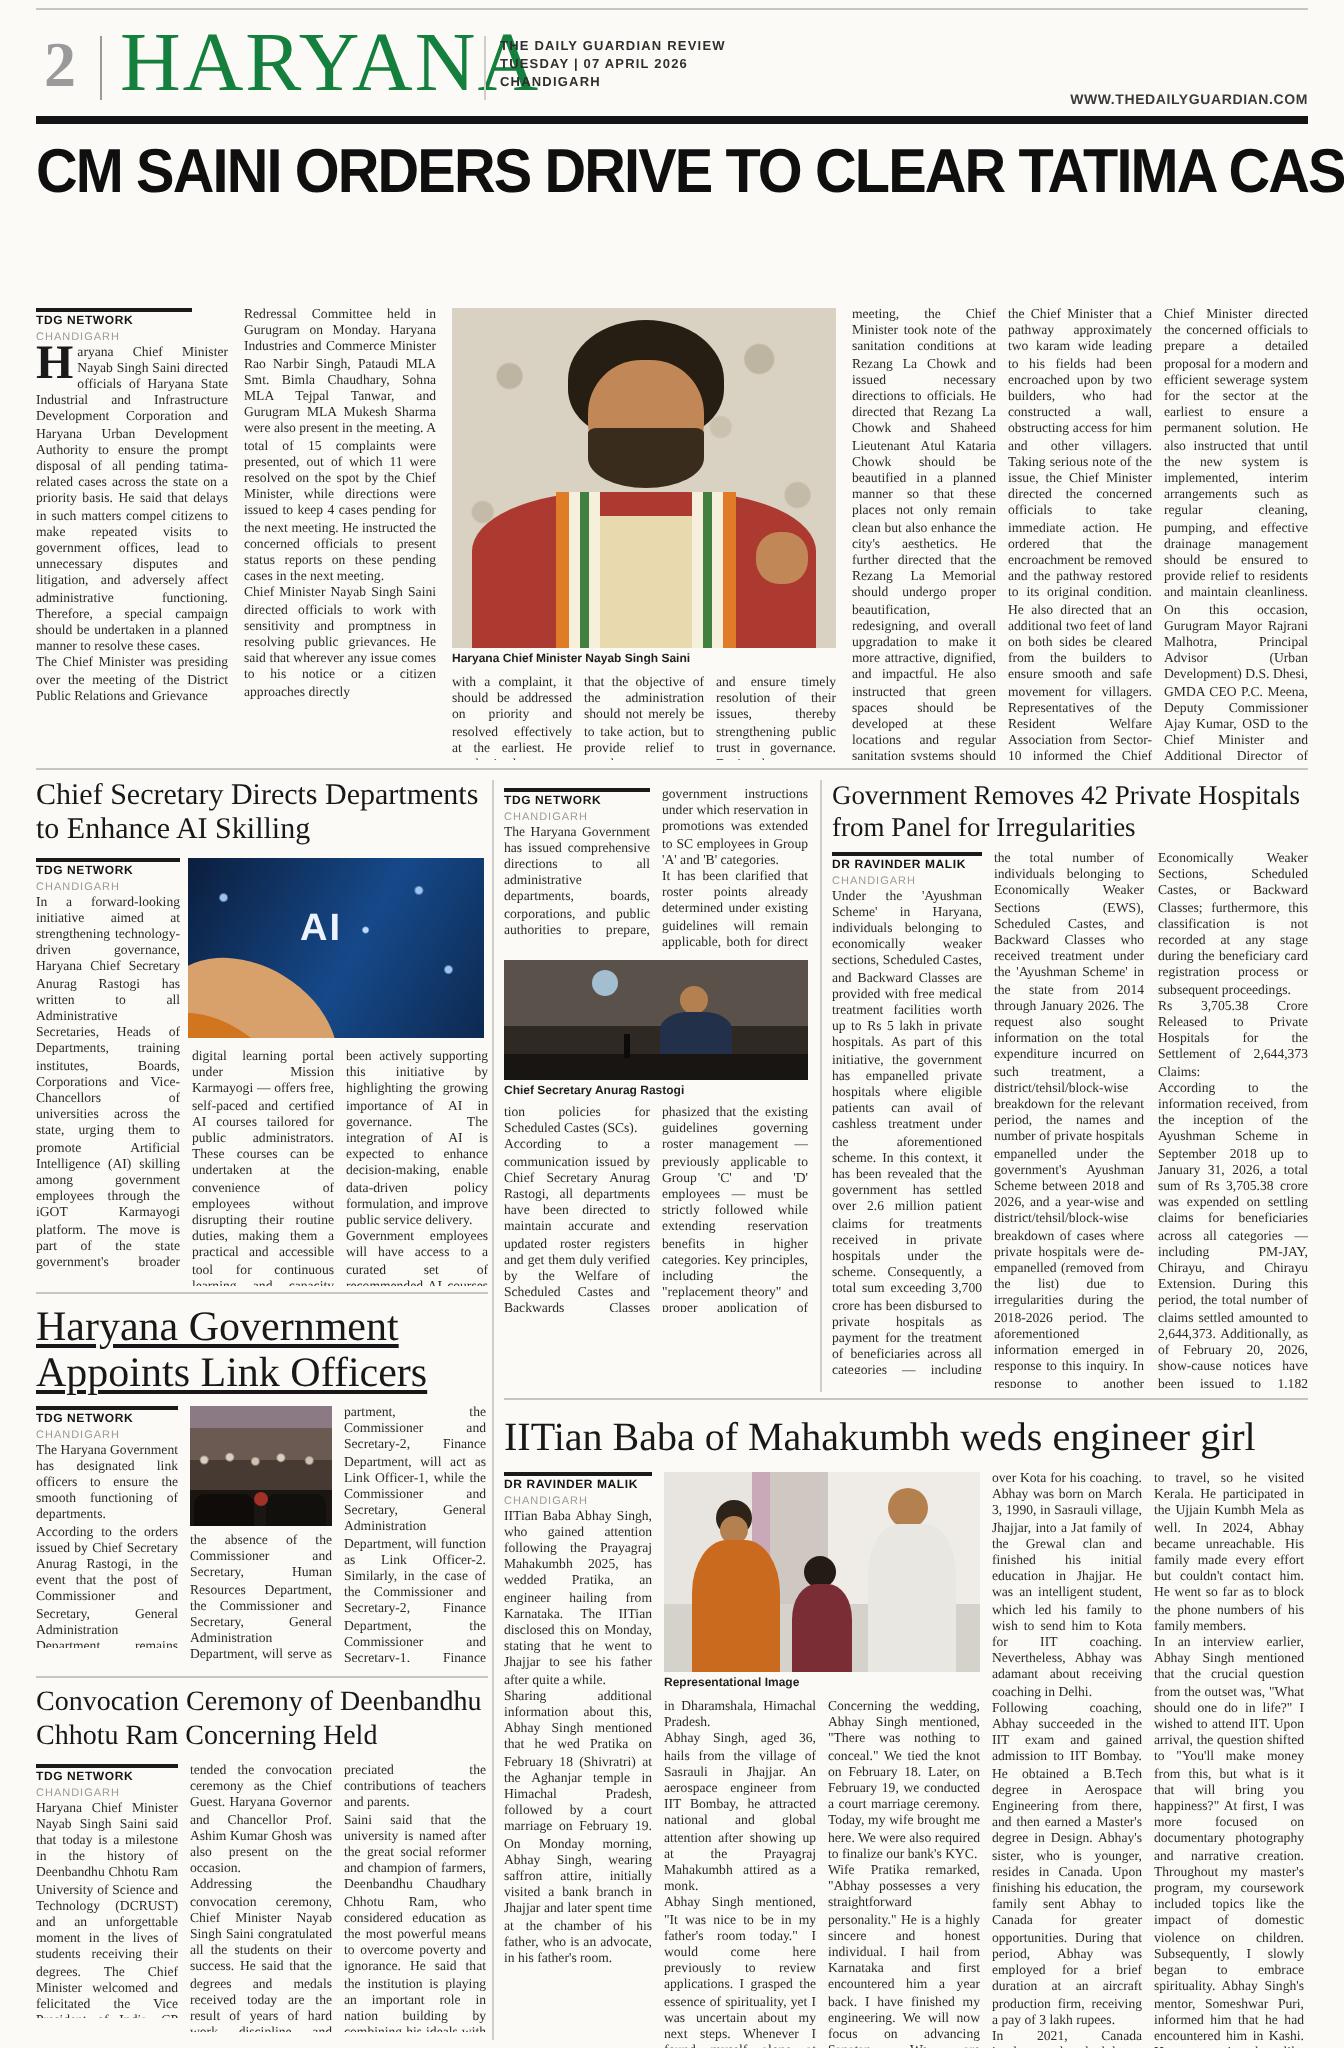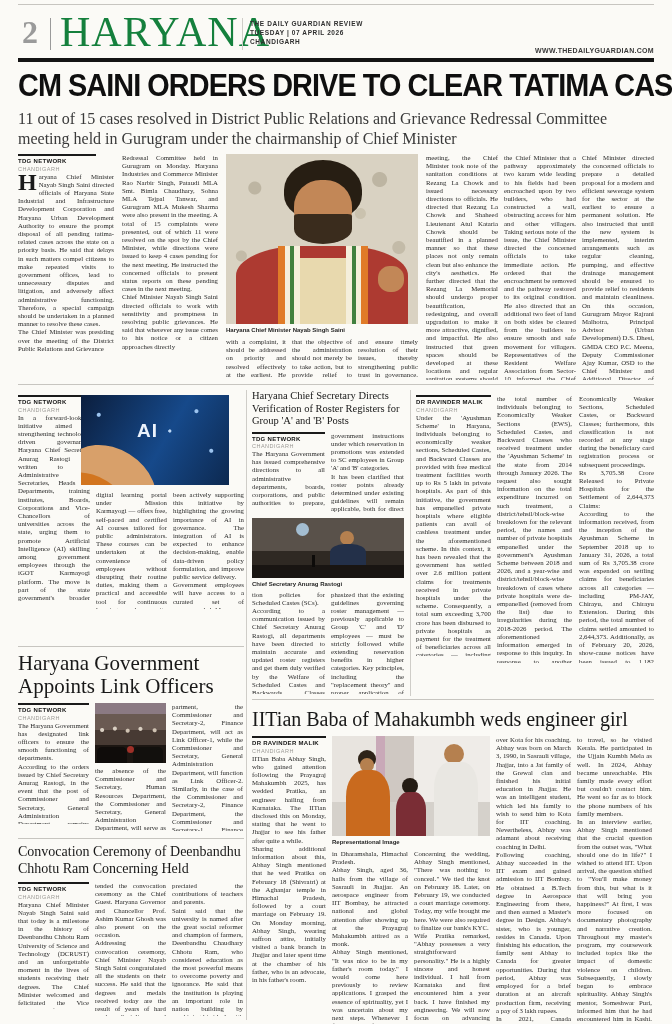--- a/index.html
+++ b/index.html
@@ -44,21 +44,20 @@
   <div class="vrule" style="left:242px;top:18px;height:32px;"></div>
   <div class="abs" style="left:250px;top:19px;width:170px;">
     <div class="pubinfo">THE DAILY GUARDIAN REVIEW</div>
     <div class="pubinfo">TUESDAY | 07 APRIL 2026</div>
     <div class="pubinfo">CHANDIGARH</div>
   </div>
   <div class="abs website" style="right:18px;top:46px;">WWW.THEDAILYGUARDIAN.COM</div>
   <div class="blackbar" style="left:18px;top:58px;width:636px;height:4px;"></div>
 
   <div class="abs lead-head" style="left:18px;top:69px;">CM SAINI ORDERS DRIVE TO CLEAR TATIMA CASES</div>
-  <div class="abs lead-sub" style="left:18px;top:109px;width:626px;">11 out of 15 cases resolved in District Public Relations and Grievance Redressal Committee meeting held in Gurugram under the chairmanship of Chief Minister</div>
 
   <div class="abs" style="left:18px;top:154px;width:636px;height:226px;">
 
     <div class="abs" style="left:0;top:0;width:96px;height:226px;">
       <div class="byline" style="width:78px;">
         <div class="brule"></div>
         <div class="bname">TDG NETWORK</div>
         <div class="bloc">CHANDIGARH</div>
       </div>
       <div class="bt dropcap" style="height:200px;">Haryana Chief Minister Nayab Singh Saini directed officials of Haryana State Industrial and Infrastructure Development Corporation and Haryana Urban Development Authority to ensure the prompt disposal of all pending tatima-related cases across the state on a priority basis. He said that delays in such matters compel citizens to make repeated visits to government offices, lead to unnecessary disputes and litigation, and adversely affect administrative functioning. Therefore, a special campaign should be undertaken in a planned manner to resolve these cases.
@@ -89,43 +88,43 @@
     <div class="abs bt" style="left:408px;top:0;width:72px;height:226px;">meeting, the Chief Minister took note of the sanitation conditions at Rezang La Chowk and issued necessary directions to officials. He directed that Rezang La Chowk and Shaheed Lieutenant Atul Kataria Chowk should be beautified in a planned manner so that these places not only remain clean but also enhance the city's aesthetics. He further directed that the Rezang La Memorial should undergo proper beautification, redesigning, and overall upgradation to make it more attractive, dignified, and impactful. He also instructed that green spaces should be developed at these locations and regular sanitation systems should be strengthened to provide a clean, organized and pleasant environment for the public. A complainant from village Daulatabad informed</div>
     <div class="abs bt" style="left:486px;top:0;width:72px;height:226px;">the Chief Minister that a pathway approximately two karam wide leading to his fields had been encroached upon by two builders, who had constructed a wall, obstructing access for him and other villagers. Taking serious note of the issue, the Chief Minister directed the concerned officials to take immediate action. He ordered that the encroachment be removed and the pathway restored to its original condition. He also directed that an additional two feet of land on both sides be cleared from the builders to ensure smooth and safe movement for villagers. Representatives of the Resident Welfare Association from Sector-10 informed the Chief Minister that sewage in the area frequently overflows, causing severe inconvenience to residents. Taking note of the issue, the</div>
     <div class="abs bt" style="left:564px;top:0;width:72px;height:226px;">Chief Minister directed the concerned officials to prepare a detailed proposal for a modern and efficient sewerage system for the sector at the earliest to ensure a permanent solution. He also instructed that until the new system is implemented, interim arrangements such as regular cleaning, pumping, and effective drainage management should be ensured to provide relief to residents and maintain cleanliness. On this occasion, Gurugram Mayor Rajrani Malhotra, Principal Advisor (Urban Development) D.S. Dhesi, GMDA CEO P.C. Meena, Deputy Commissioner Ajay Kumar, OSD to the Chief Minister and Additional Director of Information, Public Relations and Language Department Vivek Kalia, ADC Sonu Bhatt, along with other officers and employees, were present.</div>
   </div>
 
   <div class="hrule" style="left:18px;top:384px;width:636px;"></div>
   <div class="vrule" style="left:246px;top:390px;height:630px;"></div>
   <div class="vrule" style="left:410px;top:390px;height:306px;"></div>
 
   <div class="abs" style="left:18px;top:390px;width:226px;height:254px;">
+    <div class="shead" style="font-size:15px;line-height:17px;">Chief Secretary Directs Departments to Enhance AI Skilling</div>
     <div style="position:relative;height:214px;margin-top:5px;">
       <div class="abs" style="left:0;top:0;width:72px;height:214px;">
         <div class="byline">
           <div class="brule"></div>
           <div class="bname">TDG NETWORK</div>
           <div class="bloc">CHANDIGARH</div>
         </div>
         <div class="bt" style="height:188px;">In a forward-looking initiative aimed at strengthening technology-driven governance, Haryana Chief Secretary Anurag Rastogi has written to all Administrative Secretaries, Heads of Departments, training institutes, Boards, Corporations and Vice-Chancellors of universities across the state, urging them to promote Artificial Intelligence (AI) skilling among government employees through the iGOT Karmayogi platform. The move is part of the state government's broader efforts to build a more efficient, responsive and citizen-centric administrative system by equipping officials with emerging digital competencies. The iGOT Karmayogi platform — the national</div>
       </div>
-      <div class="abs photo" style="left:63px;top:0;width:148px;height:90px;background:linear-gradient(120deg,#0b1e3d,#16498a 55%,#0d2950);">
+      <div class="abs photo" style="left:76px;top:0;width:148px;height:90px;background:linear-gradient(120deg,#0b1e3d,#16498a 55%,#0d2950);">
         <div class="ph-el" style="left:0;top:0;right:0;bottom:0;background-image:radial-gradient(circle at 12% 22%,#9cc4ef 0 1.5px,transparent 2.5px),radial-gradient(circle at 78% 18%,#9cc4ef 0 1.5px,transparent 2.5px),radial-gradient(circle at 88% 62%,#9cc4ef 0 1.5px,transparent 2.5px),radial-gradient(circle at 30% 72%,#9cc4ef 0 1.5px,transparent 2.5px),radial-gradient(circle at 60% 40%,#bcd8f5 0 1.2px,transparent 2px);"></div>
         <div class="ph-el" style="left:-18px;bottom:-34px;width:96px;height:70px;background:#d8a06a;border-radius:50%;transform:rotate(32deg);"></div>
         <div class="ph-el" style="left:-28px;bottom:-44px;width:80px;height:52px;background:#d2751f;border-radius:50%;transform:rotate(32deg);"></div>
         <div class="ph-el ai-label" style="left:56px;top:26px;">AI</div>
       </div>
       <div class="abs bt" style="left:78px;top:96px;width:71px;height:118px;">digital learning portal under Mission Karmayogi — offers free, self-paced and certified AI courses tailored for public administrators. These courses can be undertaken at the convenience of employees without disrupting their routine duties, making them a practical and accessible tool for continuous learning and capacity building. The Haryana Institute of Public Administration (HIPA), the state's premier training institution, has</div>
       <div class="abs bt" style="left:155px;top:96px;width:71px;height:118px;">been actively supporting this initiative by highlighting the growing importance of AI in governance. The integration of AI is expected to enhance decision-making, enable data-driven policy formulation, and improve public service delivery.
 Government employees will have access to a curated set of recommended AI courses covering a broad spectrum — from foundational concepts to advanced applications in governance.</div>
     </div>
   </div>
 
   <div class="abs" style="left:252px;top:390px;width:152px;height:308px;">
-    <div class="shead" style="font-size:10.5px;line-height:12.5px;">Haryana Chief Secretary Directs Verification of Roster Registers for Group 'A' and 'B' Posts</div>
     <div style="position:relative;height:262px;margin-top:4px;">
       <div class="abs" style="left:0;top:0;width:73px;height:82px;">
         <div class="byline">
           <div class="brule"></div>
           <div class="bname">TDG NETWORK</div>
           <div class="bloc">CHANDIGARH</div>
         </div>
         <div class="bt" style="height:56px;">The Haryana Government has issued comprehensive directions to all administrative departments, boards, corporations, and public authorities to prepare, update, and verify roster registers for Group 'A' and Group 'B' posts to ensure strict implementation of reserva-</div>
       </div>
       <div class="abs bt" style="left:79px;top:0;width:73px;height:82px;">government instructions under which reservation in promotions was extended to SC employees in Group 'A' and 'B' categories.
@@ -138,39 +137,40 @@
         <div class="ph-el" style="left:60px;bottom:11px;width:3px;height:12px;background:#0d0b09;"></div>
       </div>
       <div class="caption" style="position:absolute;left:0;top:148px;">Chief Secretary Anurag Rastogi</div>
       <div class="abs bt" style="left:0;top:159px;width:73px;height:103px;">tion policies for Scheduled Castes (SCs).
 According to a communication issued by Chief Secretary Anurag Rastogi, all departments have been directed to maintain accurate and updated roster registers and get them duly verified by the Welfare of Scheduled Castes and Backwards Classes Department. The directions reiterate earlier</div>
       <div class="abs bt" style="left:79px;top:159px;width:73px;height:103px;">phasized that the existing guidelines governing roster management — previously applicable to Group 'C' and 'D' employees — must be strictly followed while extending reservation benefits in higher categories. Key principles, including the "replacement theory" and proper application of roster points, are to be adhered to without any deviation.</div>
     </div>
   </div>
 
   <div class="abs" style="left:416px;top:390px;width:238px;height:308px;">
+    <div class="shead" style="font-size:13.5px;line-height:15.5px;">Government Removes 42 Private Hospitals from Panel for Irregularities</div>
     <div style="position:relative;height:268px;margin-top:5px;">
       <div class="abs" style="left:0;top:0;width:75px;height:268px;">
         <div class="byline">
           <div class="brule"></div>
           <div class="bname">DR RAVINDER MALIK</div>
           <div class="bloc">CHANDIGARH</div>
         </div>
         <div class="bt" style="height:242px;">Under the 'Ayushman Scheme' in Haryana, individuals belonging to economically weaker sections, Scheduled Castes, and Backward Classes are provided with free medical treatment facilities worth up to Rs 5 lakh in private hospitals. As part of this initiative, the government has empanelled private hospitals where eligible patients can avail of cashless treatment under the aforementioned scheme. In this context, it has been revealed that the government has settled over 2.6 million patient claims for treatments received in private hospitals under the scheme. Consequently, a total sum exceeding 3,700 crore has been disbursed to private hospitals as payment for the treatment of beneficiaries across all categories — including PM-JAY, Chirayu, and Chirayu Extension — covering the period from the inception of the Ayushman Scheme in September 2018 up to January 31, 2026. Specifically, during the Budget Session, the government was asked</div>
       </div>
       <div class="abs bt" style="left:81px;top:0;width:75px;height:268px;">the total number of individuals belonging to Economically Weaker Sections (EWS), Scheduled Castes, and Backward Classes who received treatment under the 'Ayushman Scheme' in the state from 2014 through January 2026. The request also sought information on the total expenditure incurred on such treatment, a district/tehsil/block-wise breakdown for the relevant period, the names and number of private hospitals empanelled under the government's Ayushman Scheme between 2018 and 2026, and a year-wise and district/tehsil/block-wise breakdown of cases where private hospitals were de-empanelled (removed from the list) due to irregularities during the 2018-2026 period. The aforementioned information emerged in response to this inquiry. In response to another question, it was further revealed that under the Ayushman Bharat State Health Agency (SHA), Haryana, there is currently no system in place to register beneficiaries based on categories such as</div>
       <div class="abs bt" style="left:163px;top:0;width:75px;height:268px;">Economically Weaker Sections, Scheduled Castes, or Backward Classes; furthermore, this classification is not recorded at any stage during the beneficiary card registration process or subsequent proceedings.
 Rs 3,705.38 Crore Released to Private Hospitals for the Settlement of 2,644,373 Claims:
 According to the information received, from the inception of the Ayushman Scheme in September 2018 up to January 31, 2026, a total sum of Rs 3,705.38 crore was expended on settling claims for beneficiaries across all categories — including PM-JAY, Chirayu, and Chirayu Extension. During this period, the total number of claims settled amounted to 2,644,373. Additionally, as of February 20, 2026, show-cause notices have been issued to 1,182 hospitals on grounds of irregularities. Furthermore, penalties totaling Rs 3,205,057 have been recovered from the concerned hospitals for violating established norms. In addition, 16 hospitals have been suspended.</div>
     </div>
   </div>
 
   <div class="hrule" style="left:18px;top:646px;width:226px;"></div>
   <div class="abs" style="left:18px;top:652px;width:226px;height:182px;">
-    <div class="shead" style="font-size:21px;line-height:23px;">Haryana Government Appoints Link Officers</div>
+    <div class="shead" style="font-size:21px;line-height:23px;text-decoration:underline;">Haryana Government Appoints Link Officers</div>
     <div style="position:relative;height:128px;margin-top:5px;">
       <div class="abs" style="left:0;top:0;width:71px;height:128px;">
         <div class="byline">
           <div class="brule"></div>
           <div class="bname">TDG NETWORK</div>
           <div class="bloc">CHANDIGARH</div>
         </div>
         <div class="bt" style="height:102px;">The Haryana Government has designated link officers to ensure the smooth functioning of departments.
 According to the orders issued by Chief Secretary Anurag Rastogi, in the event that the post of Commissioner and Secretary, General Administration Department remains vacant due to transfer, retirement, leave, training, tour, or election duty, the Commissioner and Secretary, Human Resources Department will act as Link Officer-1, while the Commissioner and Secretary-1, Finance Department will function as Link Officer-2. In</div>
       </div>

